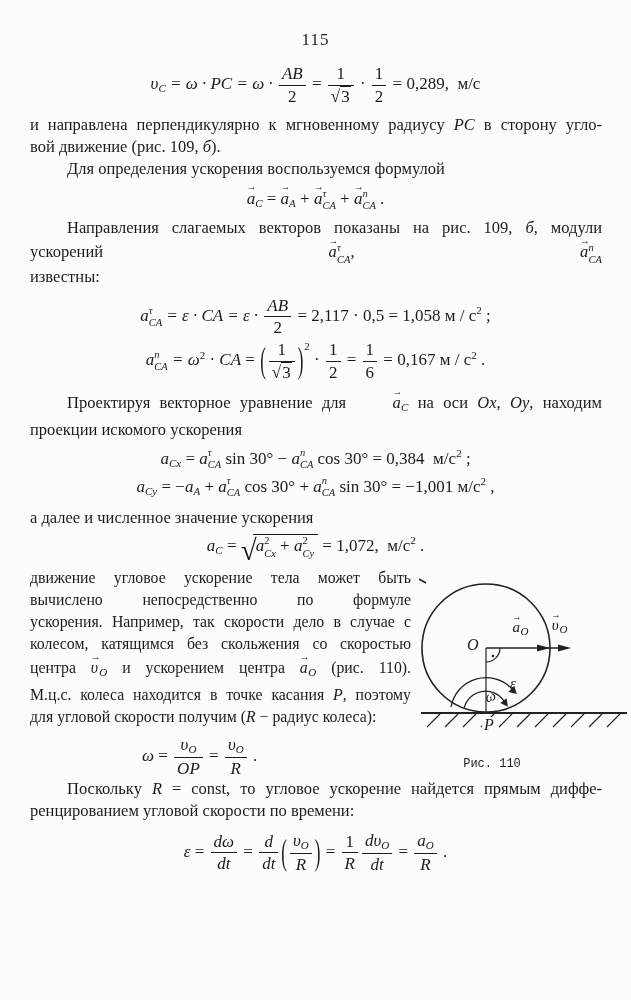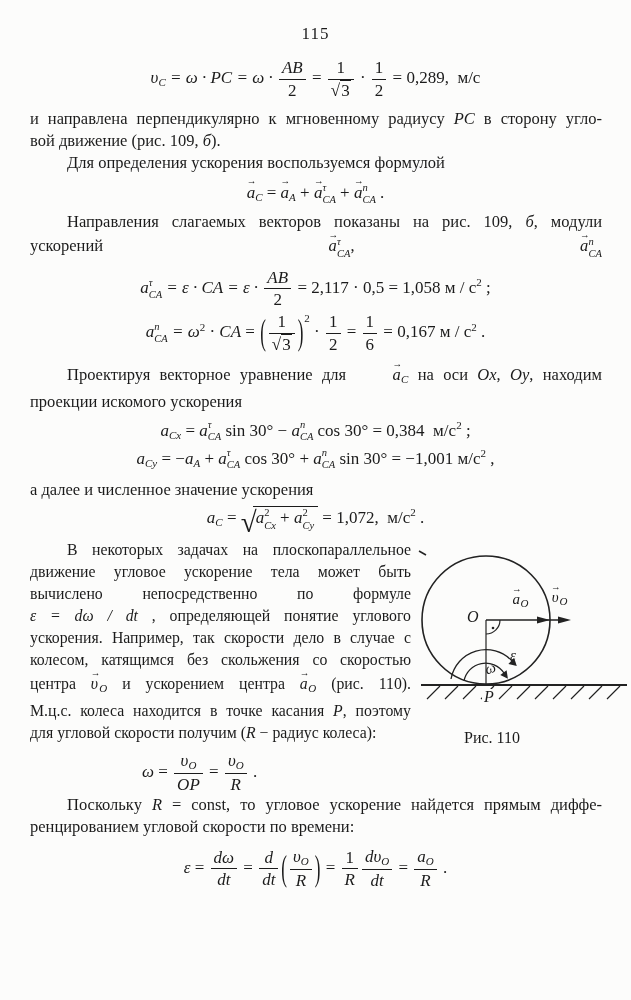--- a/index.html
+++ b/index.html
@@ -3,21 +3,21 @@
 <meta charset="utf-8">
 <style>
   * { box-sizing: border-box; }
   html,body { margin:0; padding:0; }
   body {
     width:631px; height:1000px; overflow:hidden;
     background:#fcfcfb; color:#1b1b1b;
     font-family:"Liberation Serif", serif;
   }
   .page { padding-top:24px; }
-  .pagenum { text-align:center; font-size:17px; letter-spacing:1px; }
+  .pagenum { text-align:center; font-size:17px; letter-spacing:1px;margin-top:6px; }
 
   .para { width:572px; margin-left:30px; }
   .tl { font-size:16.5px; line-height:22px; }
   .clip { height:22px; overflow:hidden; }
   .j { text-align:justify; text-align-last:justify; }
   .ind { text-indent:37px; }
   .it { font-style:italic; }
   .up { font-style:normal; }
 
   .formula { text-align:center; font-size:17px; }
@@ -52,21 +52,21 @@
   .f9 { margin:9px 0 0; }
 
   .wrap { display:flex; margin-left:30px; margin-top:2px; }
   .wl { width:381px; }
   .wl .tl { font-size:15.8px; line-height:21.5px; }
   .f8 { text-align:left; margin:7px 0 0 112px; }
   .wr { width:220px; position:relative; }
   .fig { position:relative; width:216px; height:178px; }
   .fig svg { display:block; }
   .figlbl { position:absolute; font-size:15px; font-style:italic; line-height:1; }
-  .figcap { font-size:16px; margin-top:12px; width:162px; text-align:center; }
+  .figcap { font-size:12px; margin-top:12px; width:162px; text-align:center;font-family:Liberation Mono, monospace; }
 </style>
 </head>
 <body>
 
 <div class="page">
 
   <div class="pagenum">115</div>
 
   <div class="formula f1"><span class="it">υ</span><span class="msub">C</span><span class="it"> = ω · PC = ω · </span><span class="frac"><span class="fn it">AB</span><span class="fd">2</span></span><span> = </span><span class="frac"><span class="fn">1</span><span class="fd"><span>√</span><span class="ol">3</span></span></span><span> · </span><span class="frac"><span class="fn">1</span><span class="fd">2</span></span><span> = 0,289,&nbsp; м/с</span></div>
 
@@ -77,20 +77,21 @@
 
   <div class="para">
     <div class="tl ind clip">Для определения ускорения воспользуемся формулой</div>
   </div>
 
   <div class="formula f2"><span class="vec"><span class="va">→</span><span class="vb">a</span></span><span class="msub">C</span><span> = </span><span class="vec"><span class="va">→</span><span class="vb">a</span></span><span class="msub">A</span><span> + </span><span class="vec"><span class="va">→</span><span class="vb">a</span></span><span class="ss"><span>τ</span><span>CA</span></span><span> + </span><span class="vec"><span class="va">→</span><span class="vb">a</span></span><span class="ss"><span>n</span><span>CA</span></span><span> .</span></div>
 
   <div class="para">
     <div class="tl j ind clip"><span>Направления слагаемых векторов показаны на рис. 109, </span><span class="it">б</span><span>, модули</span></div>
     <div class="tl j"><span>ускорений </span><span class="vec"><span class="va">→</span><span class="vb">a</span></span><span class="ss"><span>τ</span><span>CA</span></span><span>, </span><span class="vec"><span class="va">→</span><span class="vb">a</span></span><span class="ss"><span>n</span><span>CA</span></span></div>
+    <div class="tl clip">известны:</div>
   </div>
 
   <div class="formula f3"><span class="it">a</span><span class="ss"><span>τ</span><span>CA</span></span><span class="it"> = ε · CA = ε · </span><span class="frac"><span class="fn it">AB</span><span class="fd">2</span></span><span> = 2,117 · 0,5 = 1,058 м / с</span><span class="hsup">2</span><span> ;</span></div>
 
   <div class="formula f4"><span class="it">a</span><span class="ss"><span>n</span><span>CA</span></span><span class="it"> = ω</span><span class="hsup">2</span><span> · </span><span class="it">CA</span><span> = </span><span class="bp">(</span><span class="frac"><span class="fn">1</span><span class="fd"><span>√</span><span class="ol">3</span></span></span><span class="bp">)</span><span class="hsup2">2</span><span> · </span><span class="frac"><span class="fn">1</span><span class="fd">2</span></span><span> = </span><span class="frac"><span class="fn">1</span><span class="fd">6</span></span><span> = 0,167 м / с</span><span class="hsup">2</span><span> .</span></div>
 
   <div class="para">
     <div class="tl j ind"><span>Проектируя векторное уравнение для </span><span class="vec"><span class="va">→</span><span class="vb">a</span></span><span class="msub">C</span><span> на оси </span><span class="it">Ox</span><span>, </span><span class="it">Oy</span><span>, находим</span></div>
     <div class="tl clip">проекции искомого ускорения</div>
   </div>
@@ -100,24 +101,22 @@
   <div class="formula f6"><span class="it">a</span><span class="msub">Cy</span><span> = −</span><span class="it">a</span><span class="msub">A</span><span> + </span><span class="it">a</span><span class="ss"><span>τ</span><span>CA</span></span><span> cos 30° + </span><span class="it">a</span><span class="ss"><span>n</span><span>CA</span></span><span> sin 30° = −1,001 м/с</span><span class="hsup">2</span><span> ,</span></div>
 
   <div class="para">
     <div class="tl clip">а далее и численное значение ускорения</div>
   </div>
 
   <div class="formula f7"><span class="it">a</span><span class="msub">C</span><span> = </span><span class="sqrt"><span class="rs">√</span><span class="rb"><span class="it">a</span><span class="ss"><span class="up">2</span><span>Cx</span></span><span> + </span><span class="it">a</span><span class="ss"><span class="up">2</span><span>Cy</span></span></span></span><span> = 1,072,&nbsp; м/с</span><span class="hsup">2</span><span> .</span></div>
 
   <div class="wrap">
     <div class="wl">
-      <div class="tl j ind clip">В некоторых задачах на плоскопараллельное</div>
       <div class="tl j clip">движение угловое ускорение тела может быть</div>
       <div class="tl j clip">вычислено непосредственно по формуле</div>
-      <div class="tl j clip"><span class="it">ε = dω / dt</span><span> ,  определяющей понятие углового</span></div>
       <div class="tl j clip">ускорения. Например, так скорости дело в случае с</div>
       <div class="tl j clip">колесом, катящимся без скольжения со скоростью</div>
       <div class="tl j"><span>центра </span><span class="vec"><span class="va">→</span><span class="vb">υ</span></span><span class="msub">O</span><span> и ускорением центра </span><span class="vec"><span class="va">→</span><span class="vb">a</span></span><span class="msub">O</span><span> (рис. 110).</span></div>
       <div class="tl j clip"><span>М.ц.с. колеса находится в точке касания </span><span class="it">P</span><span>, поэтому</span></div>
       <div class="tl clip"><span>для угловой скорости получим (</span><span class="it">R</span><span> − радиус колеса):</span></div>
 
       <div class="formula f8"><span class="it">ω</span><span> = </span><span class="frac"><span class="fn"><span class="it">υ</span><span class="msub">O</span></span><span class="fd it">OP</span></span><span> = </span><span class="frac"><span class="fn"><span class="it">υ</span><span class="msub">O</span></span><span class="fd it">R</span></span><span> .</span></div>
     </div>
 
     <div class="wr">

